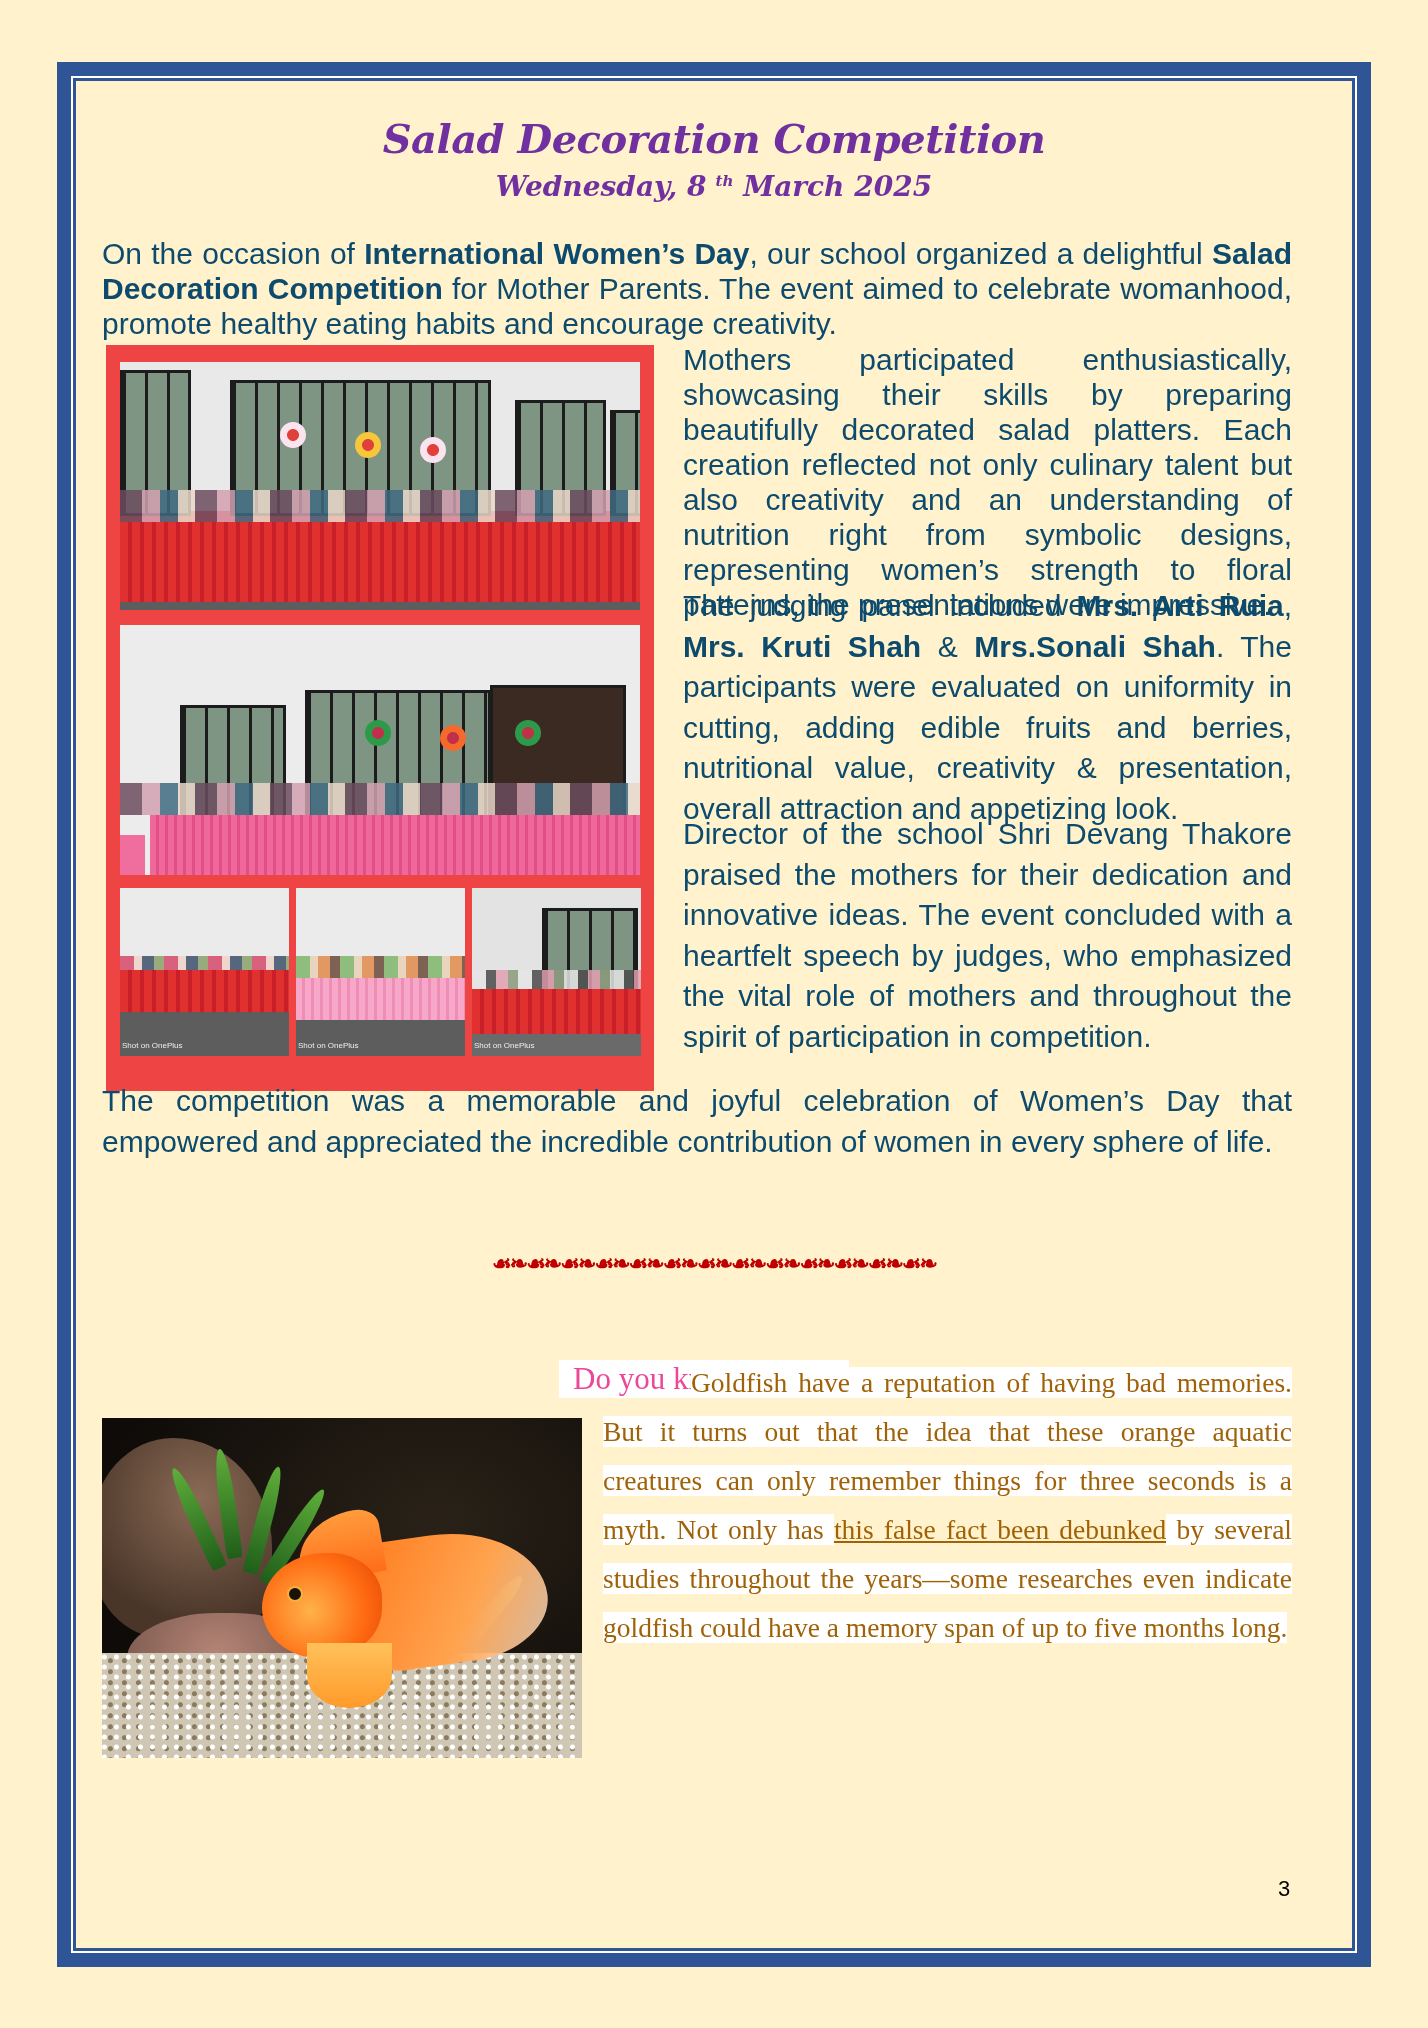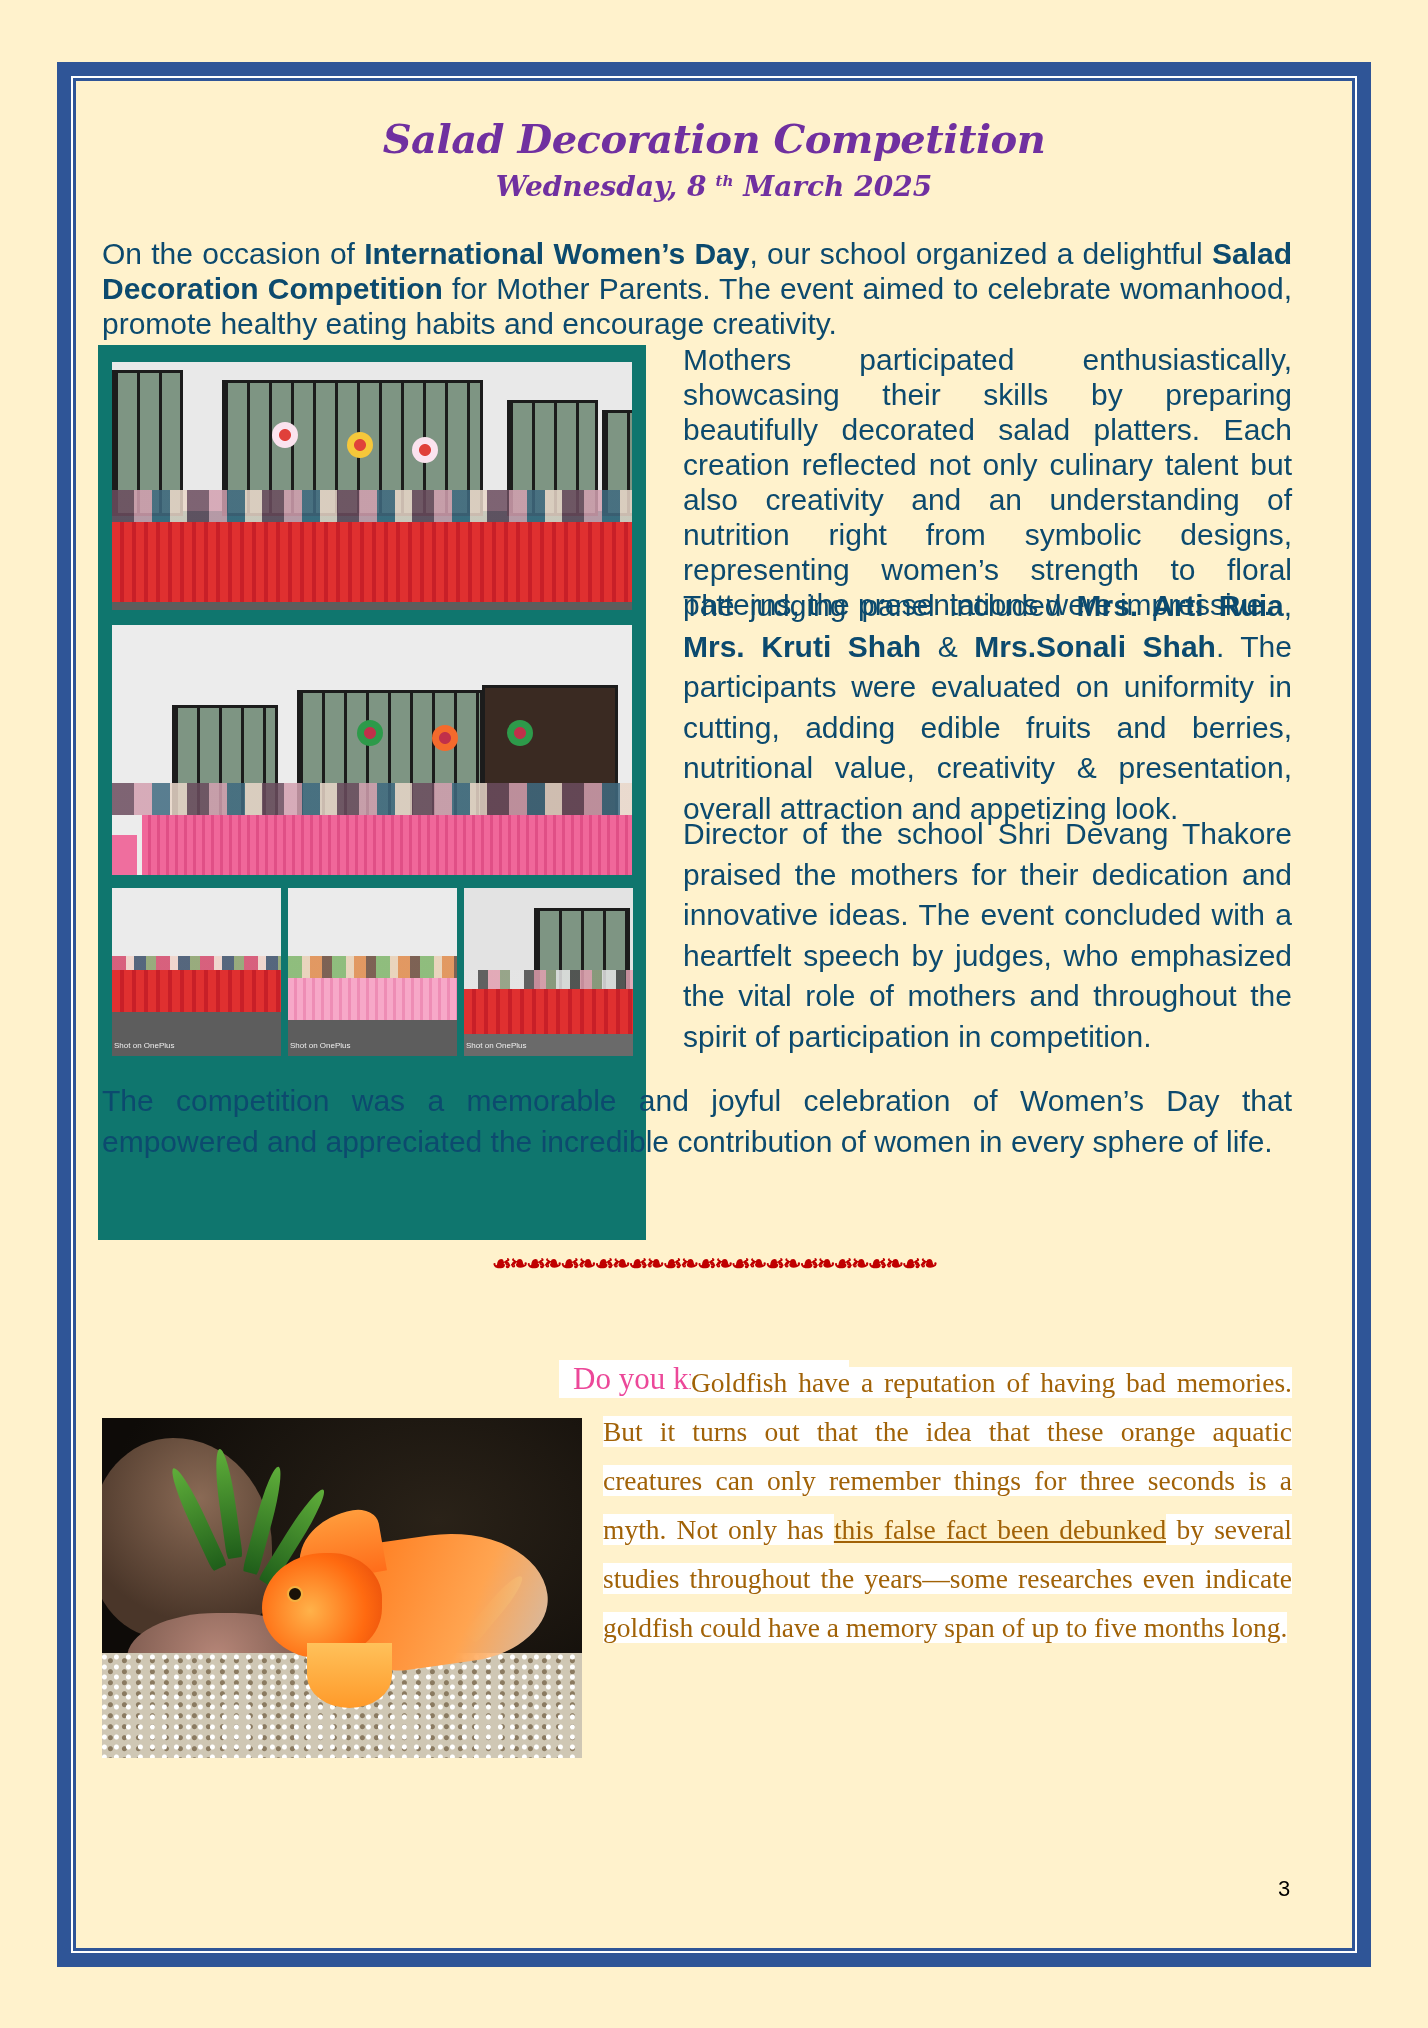--- a/index.html
+++ b/index.html
@@ -32,22 +32,22 @@
   }
   .subtitle sup { font-size:15px;margin-left:9px; }
   .body-text {
     color:#0c4a6e; font-size:30px; text-align:justify;
     font-family:"Liberation Sans", sans-serif;
   }
   .intro {
     position:absolute; left:102px; top:236px; width:1190px; line-height:35px;
   }
   .collage {
-    position:absolute; left:98px; top:345px; width:548px; height:895px;
-    background:#0f766e;
+    position:absolute; left:106px; top:345px; width:548px; height:746px;
+    background:#ef4444;
   }
   .photo { position:absolute; overflow:hidden; }
   .photo-1 { left:14px; top:17px; width:520px; height:248px; }
   .photo-2 { left:14px; top:280px; width:520px; height:250px; }
   .photo-3 { left:14px; top:543px; width:169px; height:168px; }
   .photo-4 { left:190px; top:543px; width:169px; height:168px; }
   .photo-5 { left:366px; top:543px; width:169px; height:168px; }
   .scene-wall { position:absolute; left:0; top:0; right:0; height:60%; background:linear-gradient(#f2f2f2,#dcdcdc); }
   .scene-window { position:absolute; background:repeating-linear-gradient(90deg,#1c1c1c 0 3px,#7e9583 3px 22px), #7e9583; border:3px solid #1c1c1c; }
   .scene-people { position:absolute; left:0; right:0; height:14%; background:repeating-linear-gradient(90deg,#6b4c5e 0 22px,#d3a0b0 22px 40px,#3f6a80 40px 58px,#e9d7c9 58px 75px); opacity:.85; }

